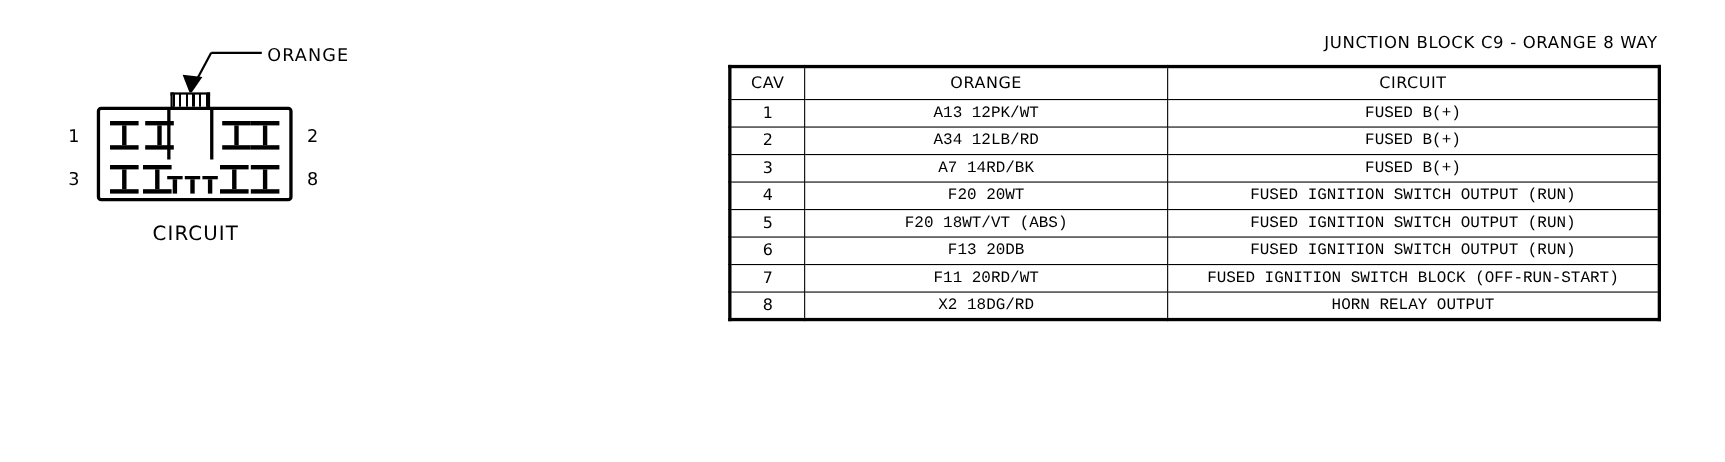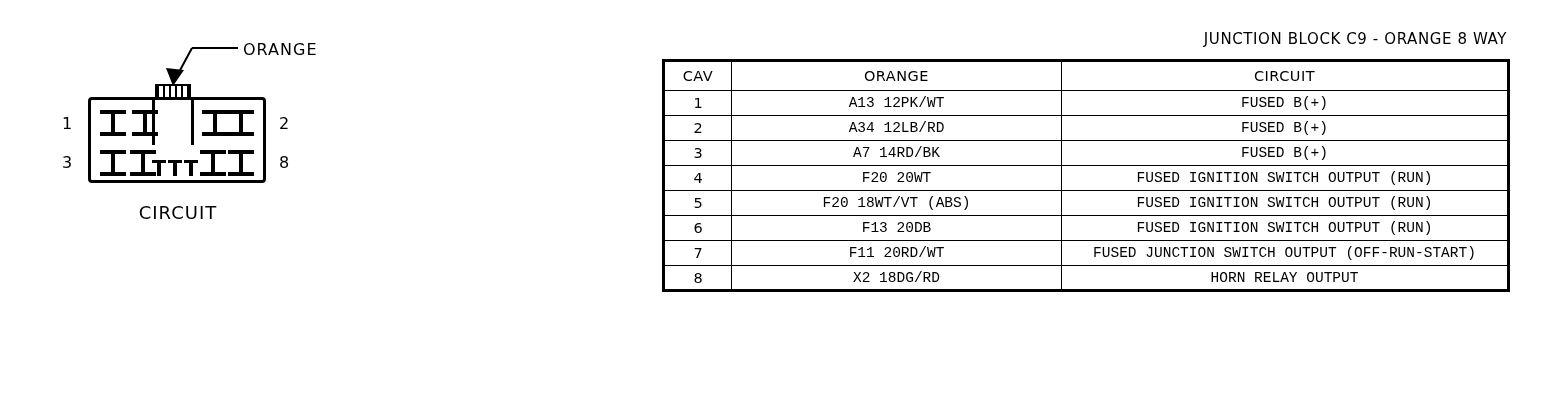--- a/index.html
+++ b/index.html
@@ -297,21 +297,21 @@
         <td class="txt-cell">FUSED IGNITION SWITCH OUTPUT (RUN)</td>
       </tr>
       <tr>
         <td class="cav-cell">6</td>
         <td class="txt-cell">F13 20DB</td>
         <td class="txt-cell">FUSED IGNITION SWITCH OUTPUT (RUN)</td>
       </tr>
       <tr>
         <td class="cav-cell">7</td>
         <td class="txt-cell">F11 20RD/WT</td>
-        <td class="txt-cell">FUSED JUNCTION SWITCH OUTPUT (OFF-RUN-START)</td>
+        <td class="txt-cell">FUSED IGNITION SWITCH BLOCK (OFF-RUN-START)</td>
       </tr>
       <tr>
         <td class="cav-cell">8</td>
         <td class="txt-cell">X2 18DG/RD</td>
         <td class="txt-cell">HORN RELAY OUTPUT</td>
       </tr>
     </tbody>
   </table>
 </div>
 

